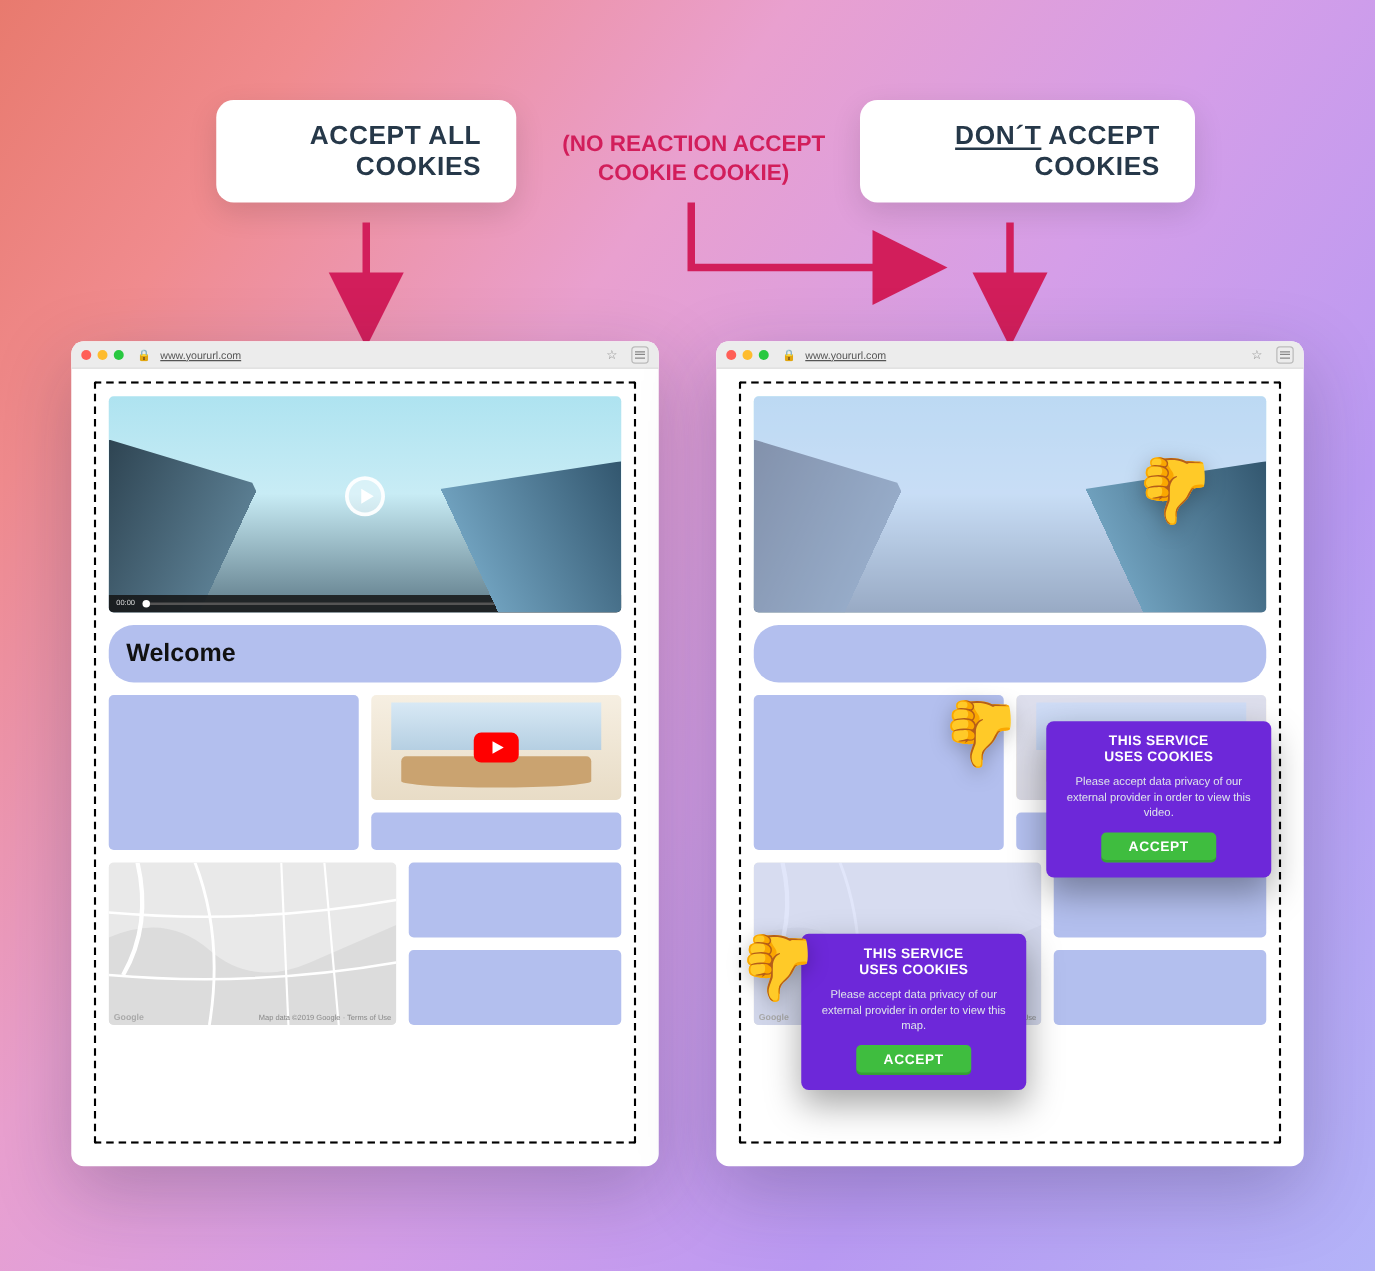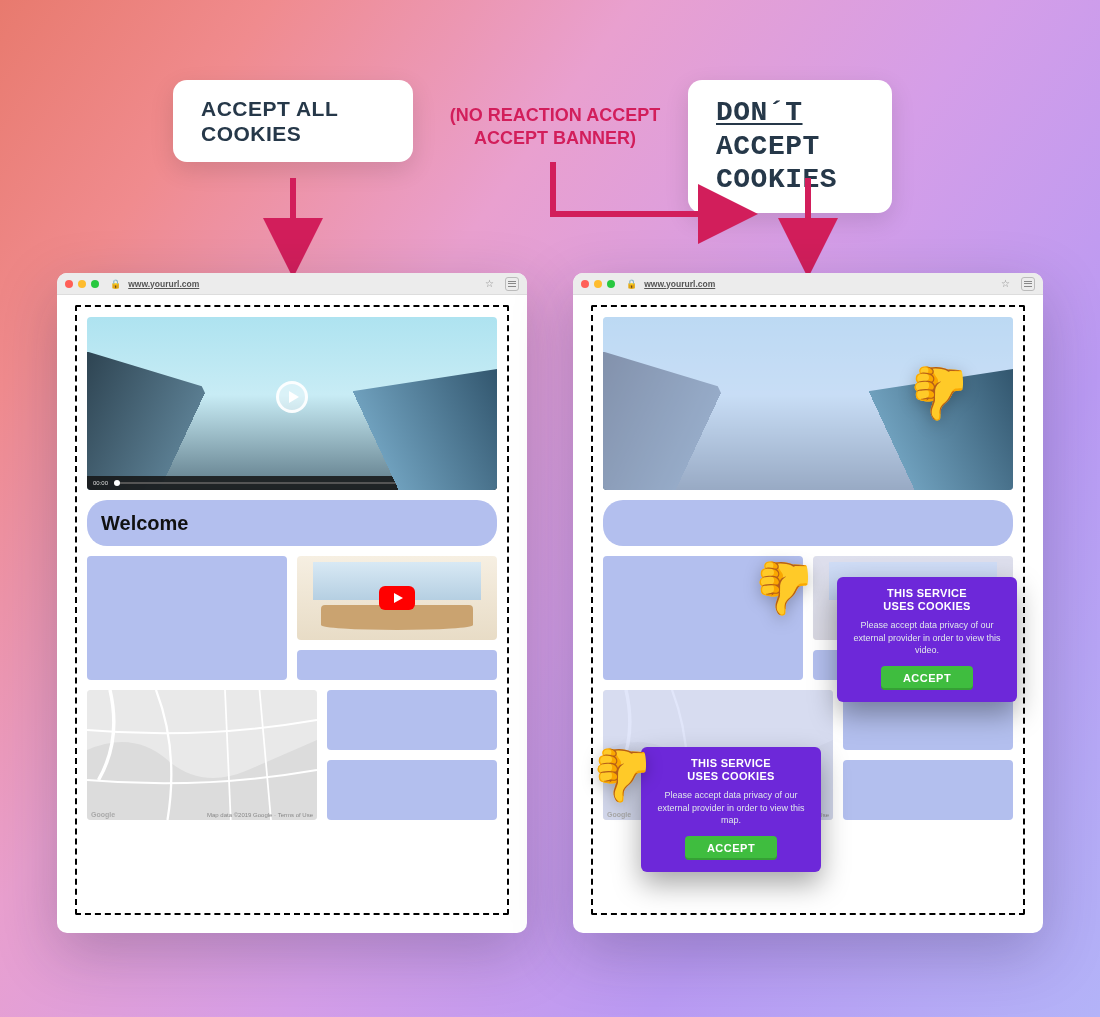--- a/index.html
+++ b/index.html
@@ -10,28 +10,28 @@
     position: relative;
     overflow: hidden;
   }
 
   
   .label-card {
     position: absolute;
     background: #fff;
     border-radius: 14px;
     padding: 16px 28px;
-    text-align: left;
+    text-align: right;
     font-weight: 800;
     color: #263849;
     letter-spacing: .5px;
     box-shadow: 0 8px 24px rgba(0,0,0,.12);
   }
   #label-left  { top: 80px; left: 173px;  width: 240px; font-size: 21px; line-height: 1.2; }
-  #label-right { top: 80px; left: 688px;  width: 204px; font-size: 28px; line-height: 1.2; font-family: Liberation Mono, monospace; }
+  #label-right { top: 80px; left: 688px;  width: 268px; font-size: 21px; line-height: 1.2; }
   #label-right .underline { text-decoration: underline; text-underline-offset: 3px; }
   .center-note {
     position: absolute;
     top: 104px; left: 430px; width: 250px;
     text-align: center;
     font-size: 18px; font-weight: 700;
     color: #d21e5b;
     line-height: 1.25;
   }
 
@@ -54,21 +54,21 @@
   .titlebar {
     height: 22px;
     background: #ececec;
     border-bottom: 1px solid #ddd;
     display:flex; align-items:center; gap:5px; padding:0 8px;
     font-size: 8.5px; color:#555;
   }
   .dot { width:8px; height:8px; border-radius:50%; }
   .dot.r{background:#ff5f57} .dot.y{background:#febc2e} .dot.g{background:#28c840}
   .lock { font-size:9px; margin-left:6px; }
-  .url { margin-left:2px; font-weight:700; text-decoration: underline; }
+  .url { margin-left:2px; font-weight:400; text-decoration: underline; }
   .star { margin-left:auto; font-size:10px; color:#888; }
   .menu { width:14px; height:14px; border:1px solid #bbb; border-radius:3px; margin-left:6px; display:flex; flex-direction:column; justify-content:center; align-items:center; gap:1.5px; }
   .menu span{ width:8px;height:1px;background:#888; }
 
   .viewport {
     position:absolute; top:32px; left:18px; right:18px; bottom:18px;
     border: 2px dashed #000;
     border-radius: 2px;
     padding: 10px;
   }
@@ -152,21 +152,21 @@
 </head>
 <body>
 
 <div class="label-card" id="label-left">
   <span>ACCEPT ALL</span><br>
   <span>COOKIES</span>
 </div>
 
 <div class="center-note">
   <span>(NO REACTION ACCEPT</span><br>
-  <span>ACCEPT BANNER)</span>
+  <span>COOKIE COOKIE)</span>
 </div>
 
 <div class="label-card" id="label-right">
   <span class="underline">DON´T</span><span> ACCEPT</span><br>
   <span>COOKIES</span>
 </div>
 
 <svg class="arrows">
   <defs>
     <marker id="ah" markerWidth="12" markerHeight="12" refX="6" refY="6" orient="auto">

